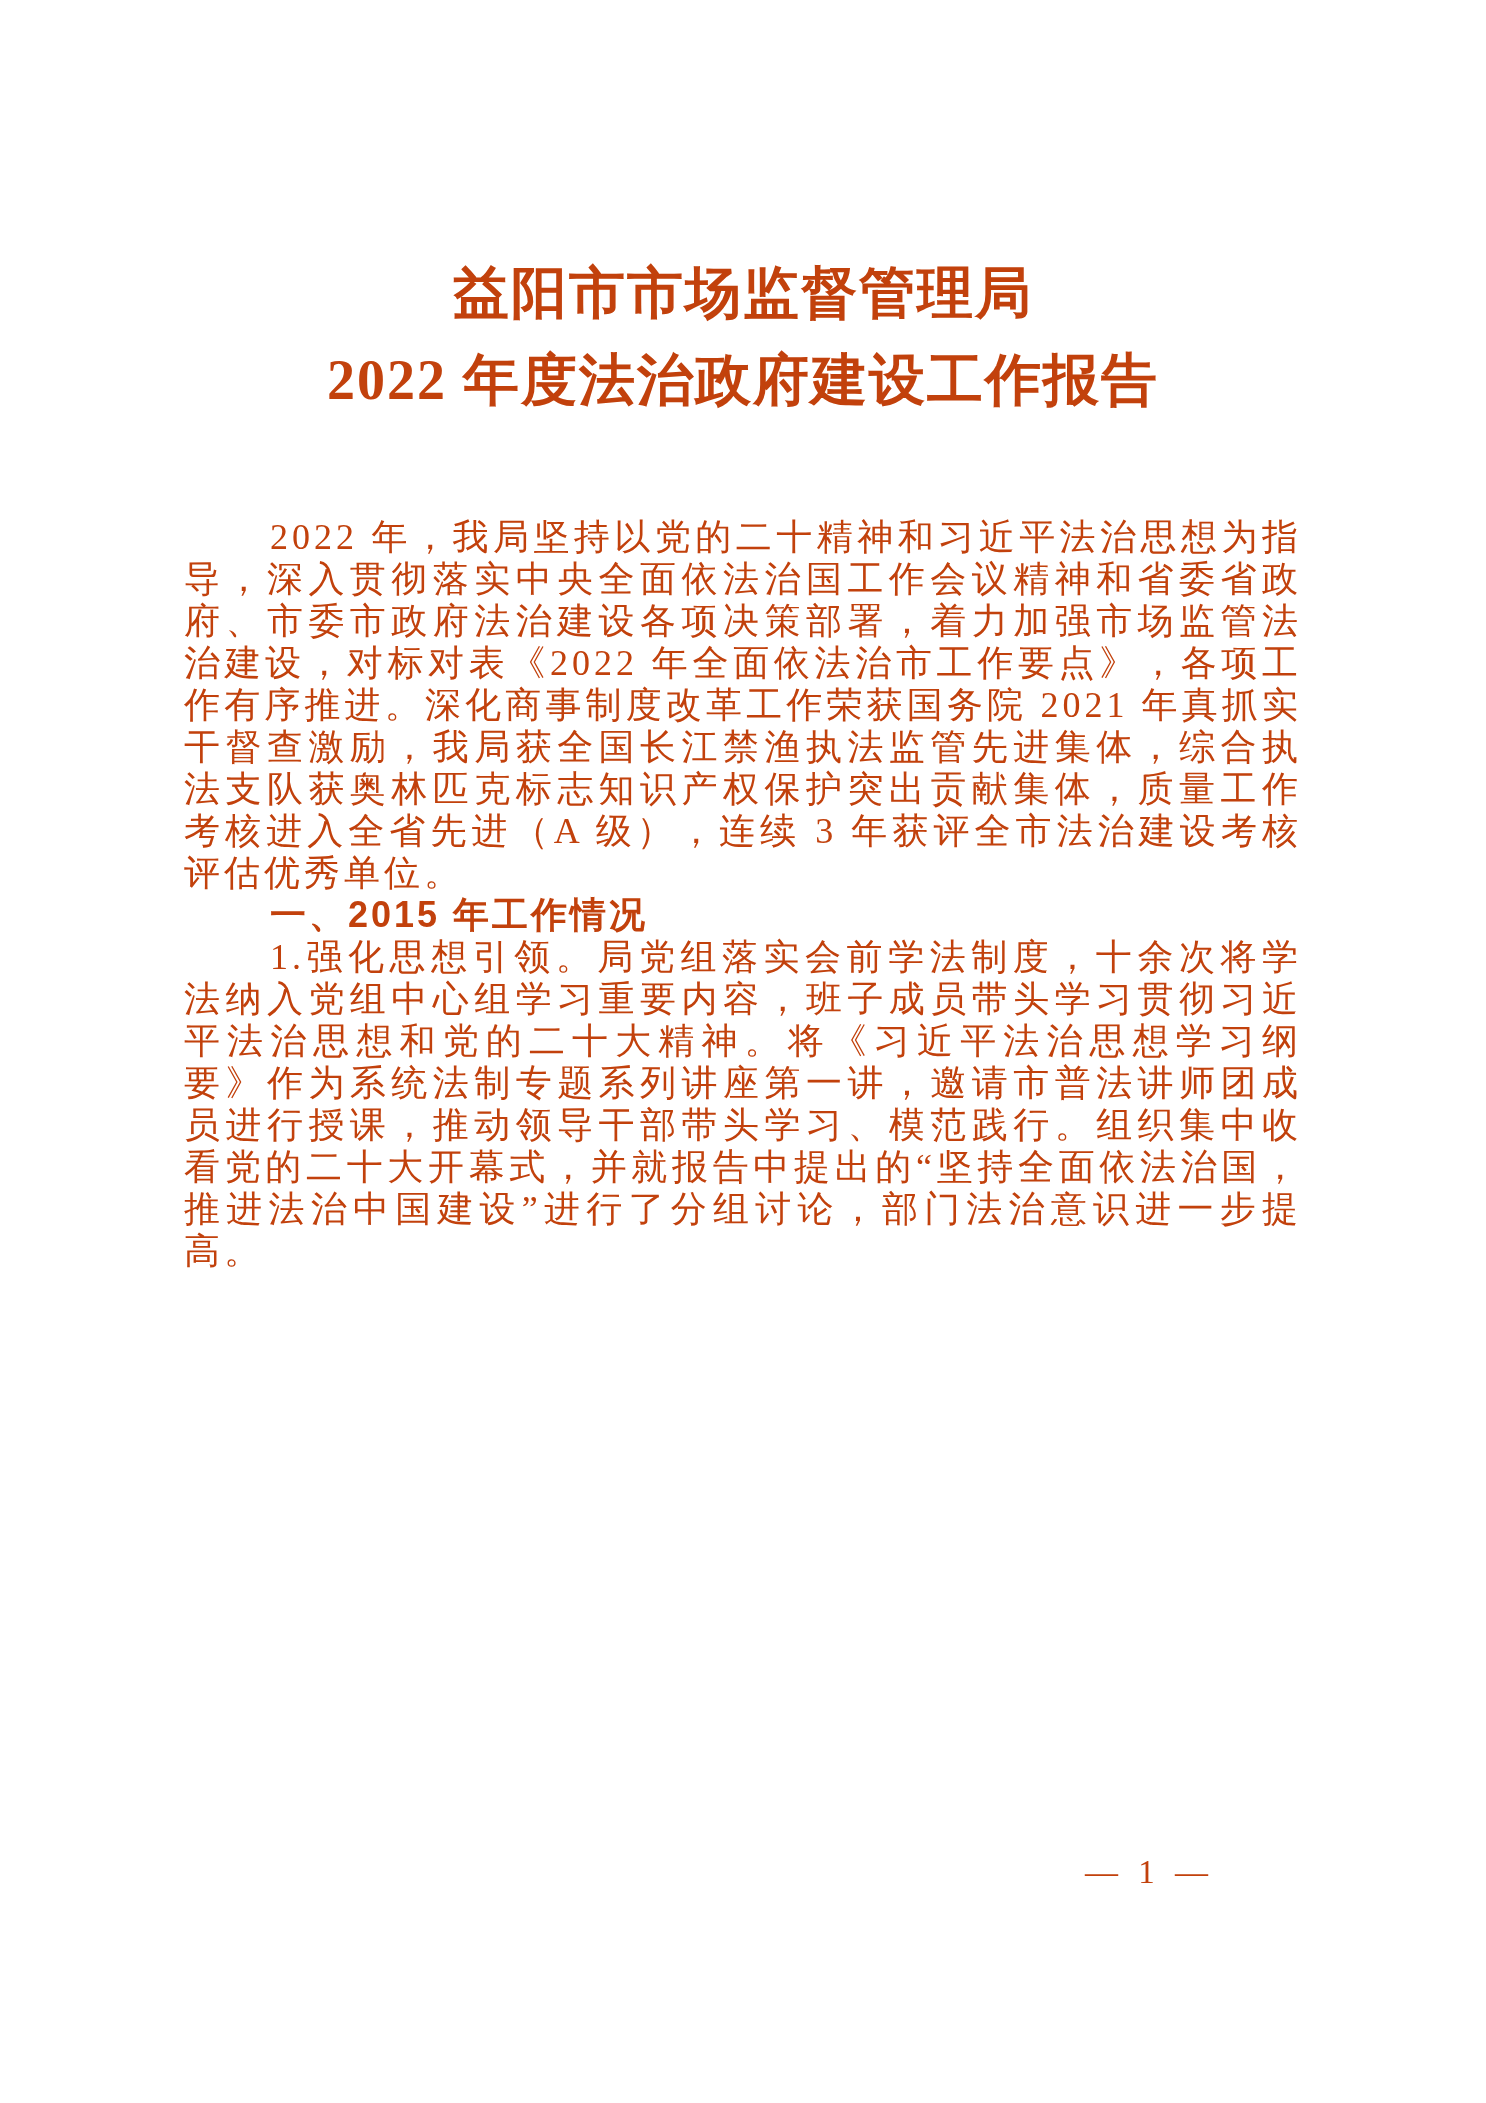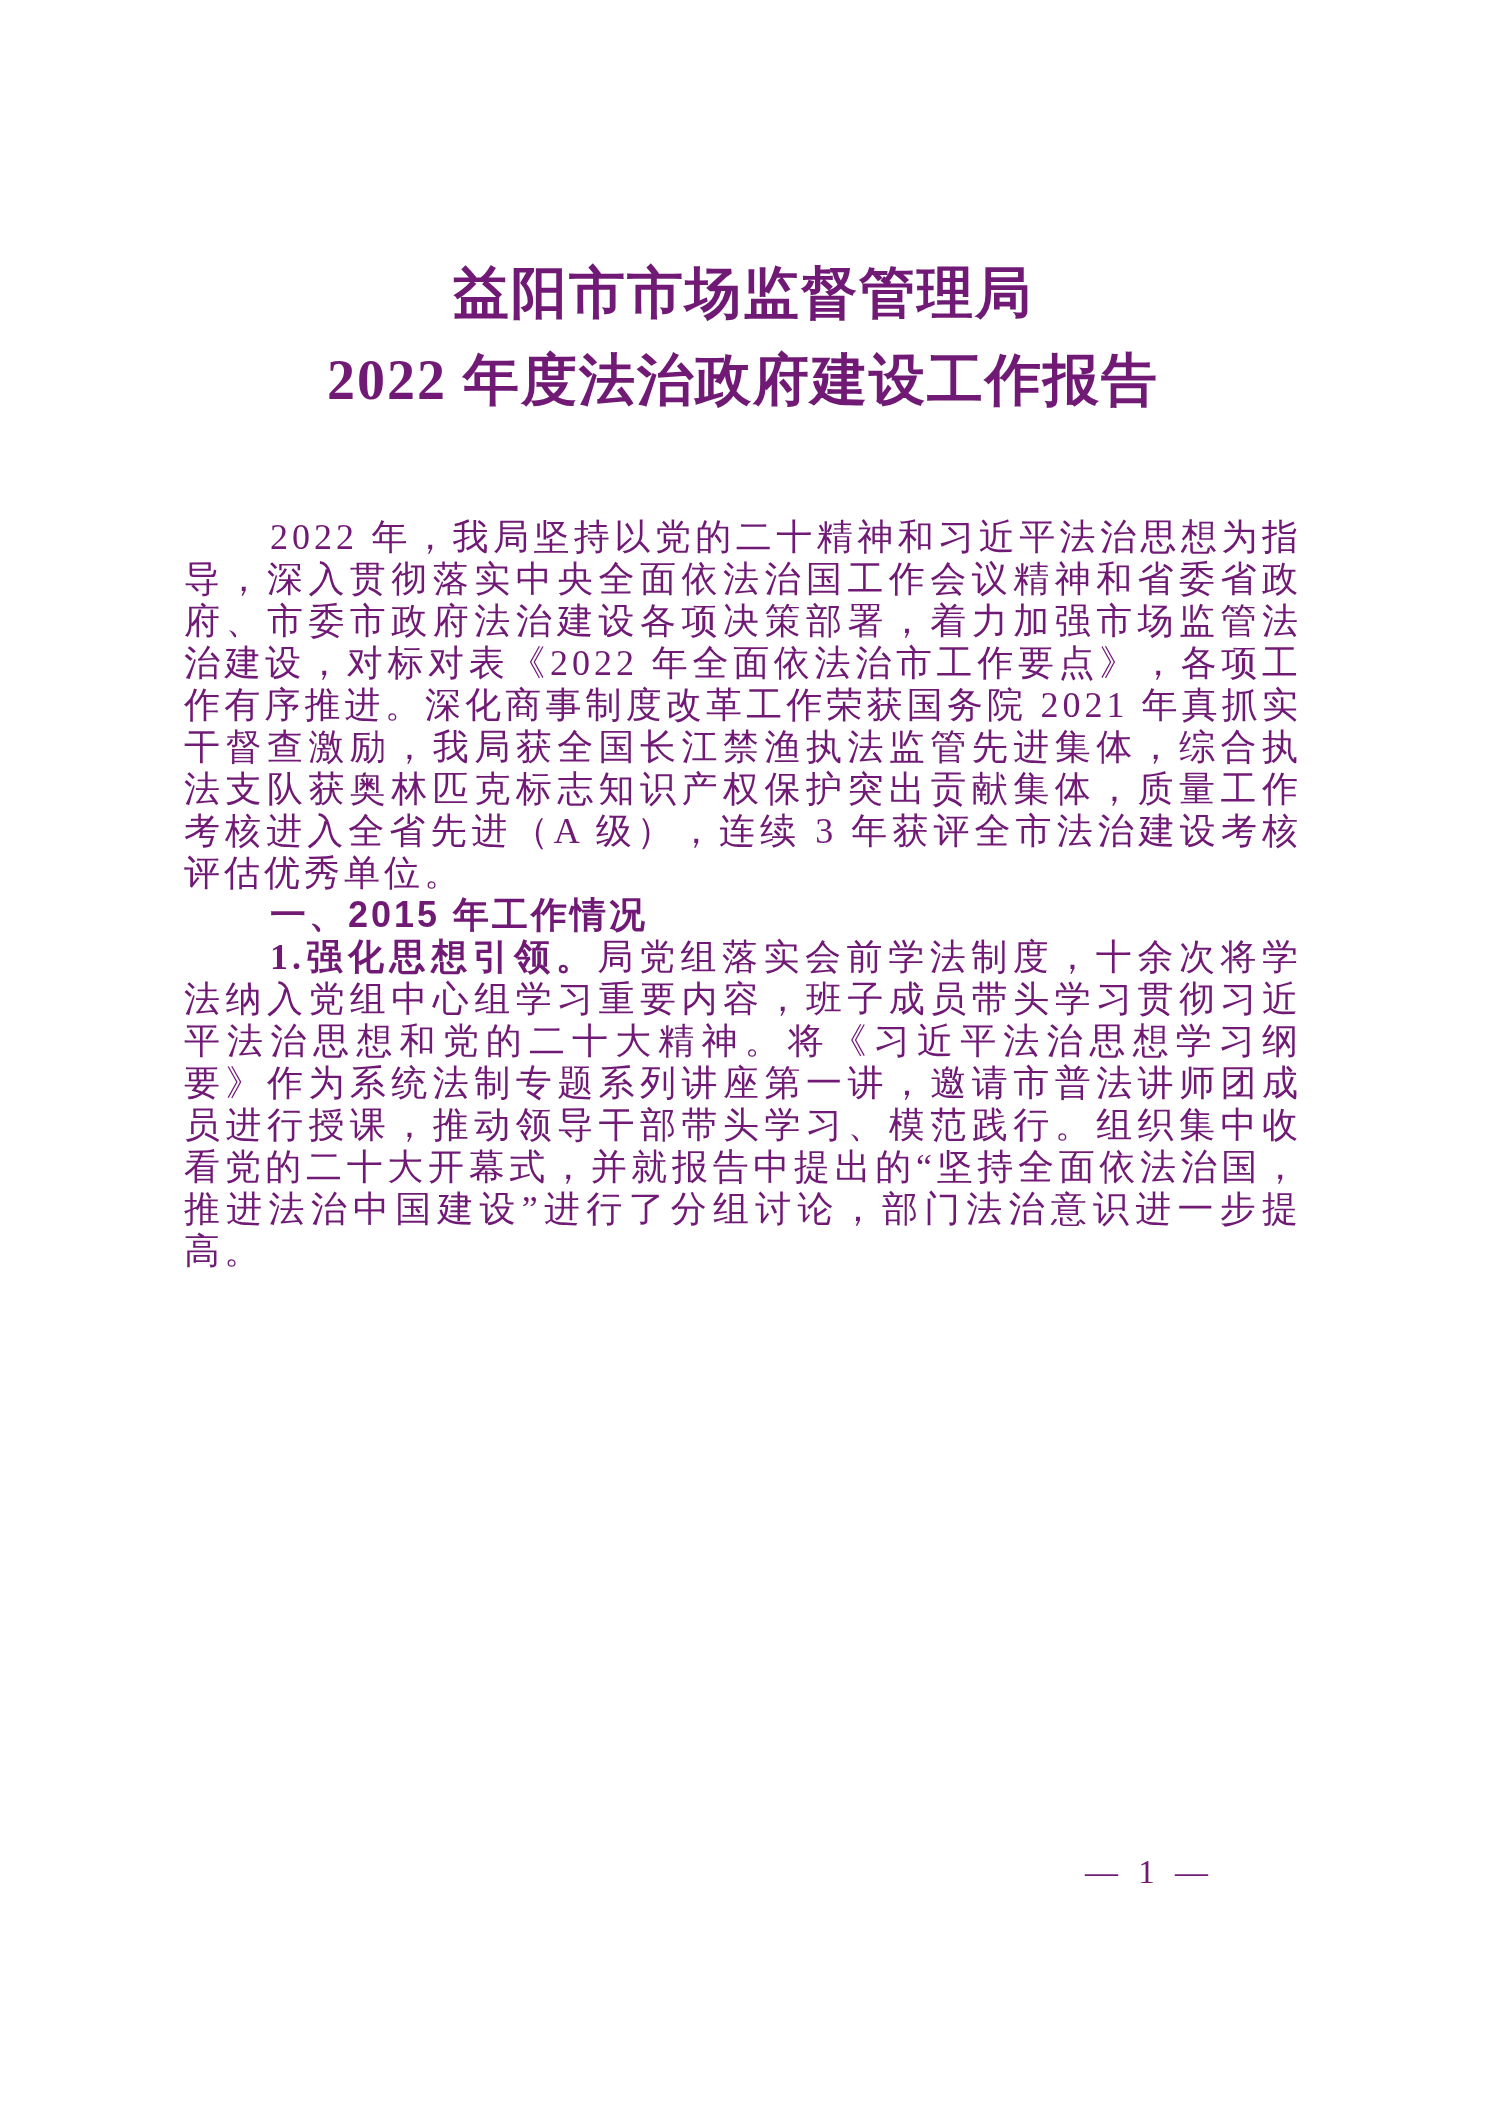--- a/index.html
+++ b/index.html
@@ -5,21 +5,21 @@
   html, body {
     margin: 0;
     padding: 0;
     background: #ffffff;
   }
   .page {
     position: relative;
     width: 1397px;
     height: 2103px;
     background: #ffffff;
-    color: #701a75;
+    color: #c2410c;
     font-family: "Liberation Serif", "DejaVu Serif", serif;
     overflow: hidden;
   }
   .content {
     position: absolute;
     left: 184px;
     top: 0;
     width: 1118px;
   }
   .titles {
@@ -56,21 +56,21 @@
     text-indent: 86px;
     font-weight: bold;
     font-family: "Liberation Sans", "DejaVu Sans", sans-serif;
     letter-spacing: 3px;
   }
   .heading-2 {
     margin: 0;
     text-indent: 86px;
   }
   .bold-lead {
-    font-weight: bold;
+    font-weight: normal;
   }
   .page-number {
     position: absolute;
     right: 183px;
     top: 1850px;
     font-size: 33px;
     line-height: 44px;
     letter-spacing: 6px;
     text-align: right;
   }

